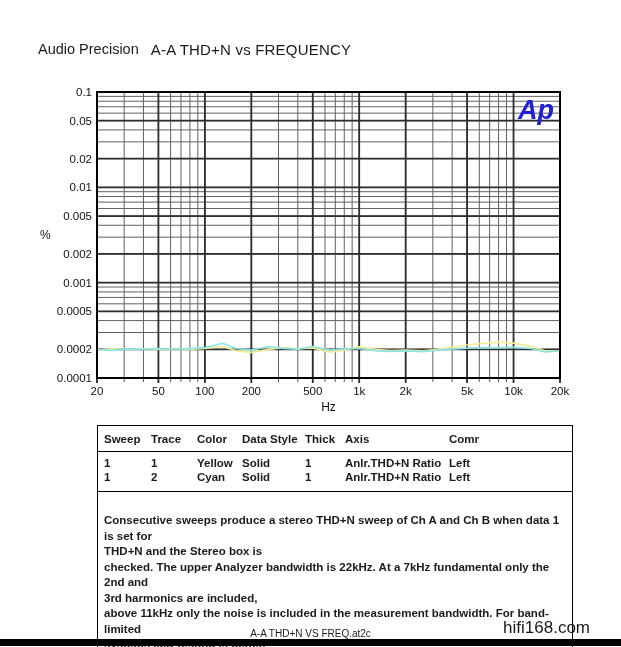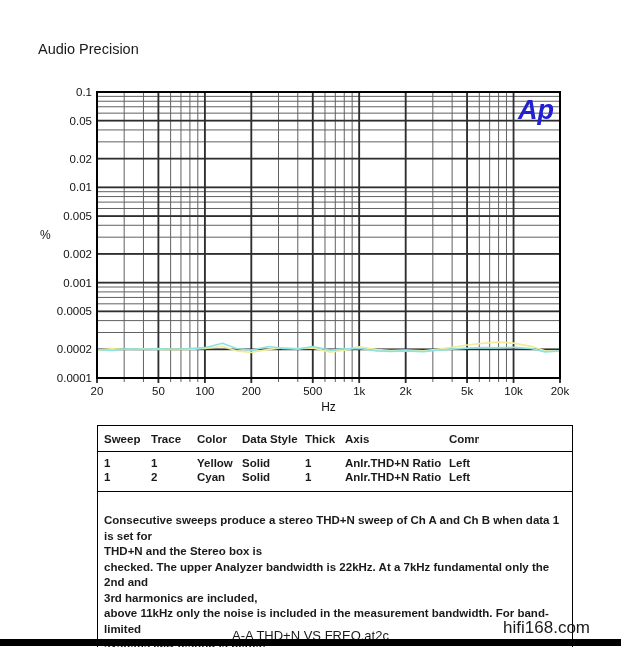--- a/index.html
+++ b/index.html
@@ -25,29 +25,30 @@
   .thead .tcell{padding:7px 0 6px 6px;}
   .tbody{border-bottom:1.5px solid #000;padding:3px 0 8px 0;}
   .tbody .tcell{padding:2px 0 0 6px;}
   .tcell{white-space:nowrap;overflow:hidden;}
   .comment{
     padding:5px 6px 7px 6px;font-size:11.5px;line-height:15.5px;
     white-space:pre-line;
     margin-top:16px;
   }
   
-  .foot-file{position:absolute;left:50%;transform:translateX(-50%);top:628px;font-size:13px;}
+  .foot-file{position:absolute;left:50%;transform:translateX(-50%);top:628px;font-size:10px;}
   .foot-site{position:absolute;right:31px;top:618px;font-size:17px;}
   .blackbar{position:absolute;left:0;top:639px;width:621px;height:7px;background:#000;}
 </style>
 </head>
 <body>
 
 <div class="hdr">
   <span class="app">Audio Precision</span>
+  <span class="ttl">A-A THD+N vs FREQUENCY</span>
 </div>
 
 <svg class="chart" id="chart" width="560" height="340">
     <line x1="67" y1="14" x2="67" y2="304" stroke="#616161" stroke-width="1"></line>
     <line x1="94.17675098092678" y1="14" x2="94.17675098092678" y2="304" stroke="#616161" stroke-width="1"></line>
     <line x1="113.45896266414111" y1="14" x2="113.45896266414111" y2="304" stroke="#616161" stroke-width="1"></line>
     <line x1="128.41540800505112" y1="14" x2="128.41540800505112" y2="304" stroke="#616161" stroke-width="1"></line>
     <line x1="140.63571364506788" y1="14" x2="140.63571364506788" y2="304" stroke="#616161" stroke-width="1"></line>
     <line x1="150.96783484472587" y1="14" x2="150.96783484472587" y2="304" stroke="#616161" stroke-width="1"></line>
     <line x1="159.9179253282822" y1="14" x2="159.9179253282822" y2="304" stroke="#616161" stroke-width="1"></line>

